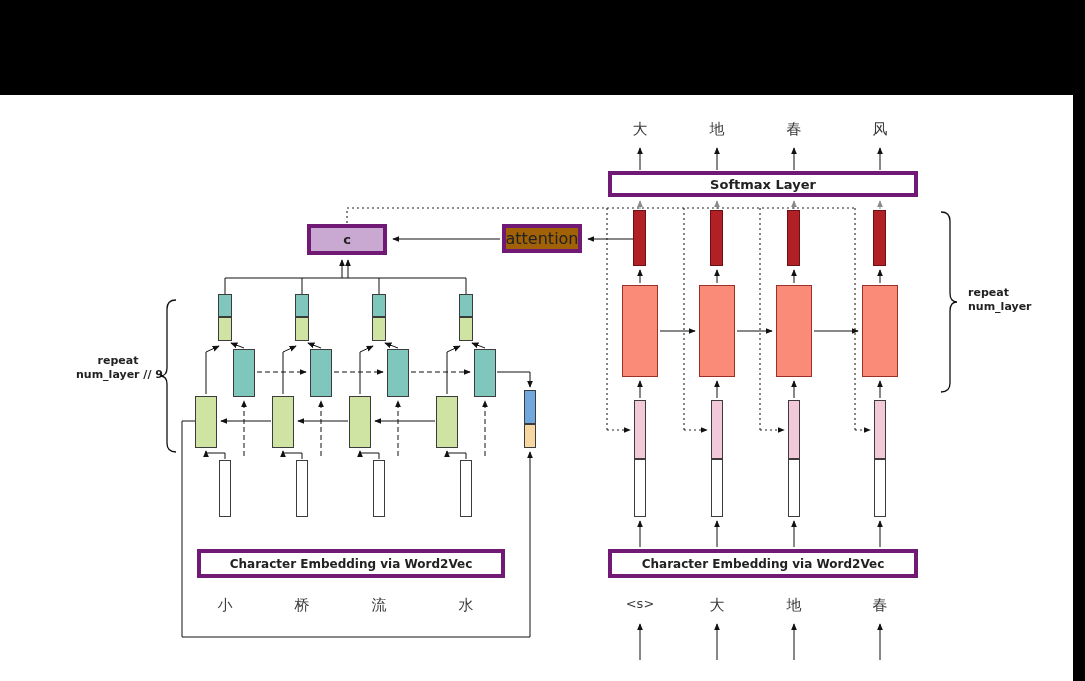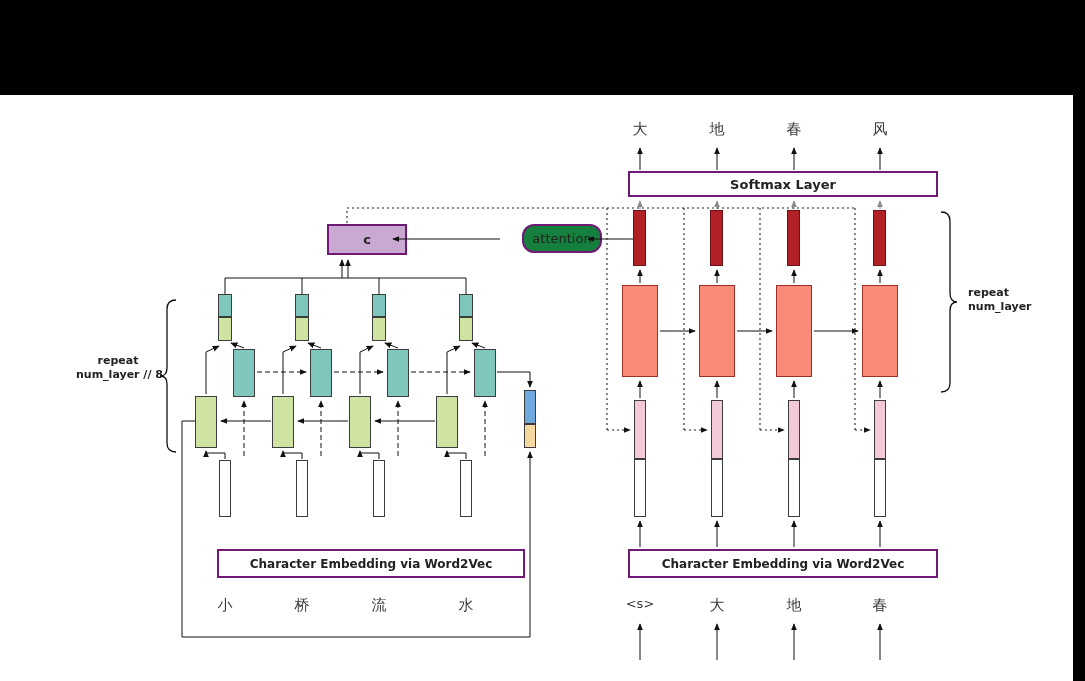--- a/index.html
+++ b/index.html
@@ -2,38 +2,38 @@
 <html><head>
 <meta charset="utf-8">
 <style>
   html,body{margin:0;padding:0;background:#fff;}
   .stage{
     position:relative;width:1085px;height:681px;background:#fff;overflow:hidden;
     font-family:"DejaVu Sans","Liberation Sans",sans-serif;color:#222;
   }
   .band{position:absolute;background:#000;}
   .box{
-    position:absolute;box-sizing:border-box;border:2px solid #701a75;background:#fff;
-    display:flex;align-items:center;justify-content:center;text-align:center;margin-left:20px;
+    position:absolute;box-sizing:border-box;border:4px solid #701a75;background:#fff;
+    display:flex;align-items:center;justify-content:center;text-align:center;
   }
   .box.bold{font-weight:bold;font-size:13px;}
   .bar{position:absolute;box-sizing:border-box;border:1px solid #3c3c3c;}
   .chr{position:absolute;width:44px;text-align:center;font-size:15px;color:#3a3a3a;}
   .chr.small{font-size:13px;}
   .lbl{position:absolute;font-size:11px;line-height:14px;color:#222;white-space:nowrap;font-weight:bold;}
   .overlay{position:absolute;left:0;top:0;}
   
   .red-bar{background:#b02025;border-color:#6b1014;}
   .salmon{background:#f98b78;border-color:#9e2f27;}
   .pinkbar{background:#f3c9d9;}
   .whitebar{background:#ffffff;}
   .greenbox{background:#cfe3a2;}
   .tealbox{background:#7fc7bd;}
   .cbox{background:#c9a8d2;}
-  .attn{background:#15803d;font-size:13px;border-radius:12px;}
+  .attn{background:#a16207;font-size:16px;}
   .bluebar{background:#6fa8dc;}
   .yellowbar{background:#f6d7a0;}
 </style>
 </head>
 <body>
 
 <div class="stage">
 
   <div class="band" style="left:0;top:0;width:1085px;height:95px;"></div>
   <div class="band" style="left:1073px;top:0;width:12px;height:681px;"></div>
@@ -118,21 +118,21 @@
     <span>Character Embedding via Word2Vec</span>
   </div>
 
   <div class="chr" style="left:203px;top:596px;">小</div>
   <div class="chr" style="left:280px;top:596px;">桥</div>
   <div class="chr" style="left:357px;top:596px;">流</div>
   <div class="chr" style="left:444px;top:596px;">水</div>
 
   <div class="lbl" style="left:76px;top:354px;width:84px;text-align:center;">
     <div>repeat</div>
-    <div>num_layer // 8</div>
+    <div>num_layer // 9</div>
   </div>
 
   <svg class="overlay" width="1085" height="681" viewBox="0 0 1085 681">
     <defs>
       <marker id="ab" viewBox="0 0 10 10" refX="8" refY="5" markerWidth="8" markerHeight="8" markerUnits="userSpaceOnUse" orient="auto">
         <path d="M0,1.2 L9,5 L0,8.8 Z" fill="#111"></path>
       </marker>
       <marker id="ag" viewBox="0 0 10 10" refX="8" refY="5" markerWidth="8" markerHeight="8" markerUnits="userSpaceOnUse" orient="auto">
         <path d="M0,1.2 L9,5 L0,8.8 Z" fill="#8a8a8a"></path>
       </marker>

